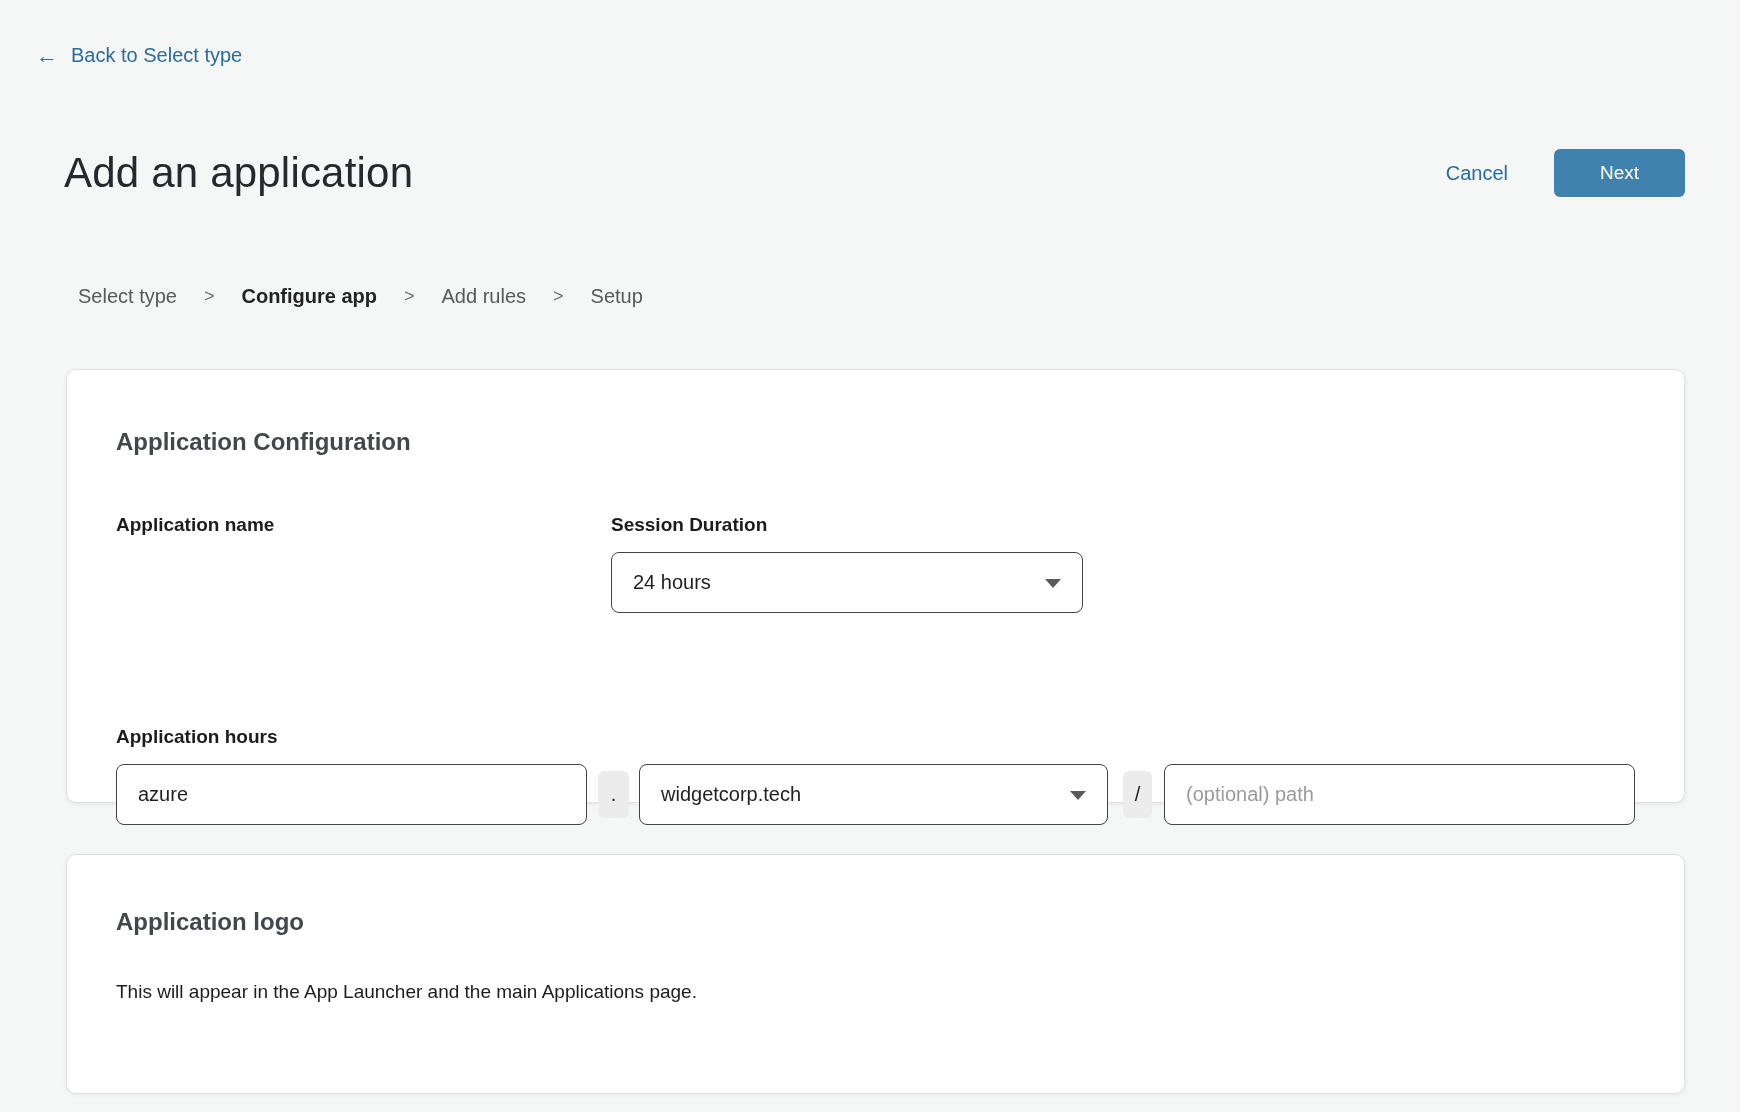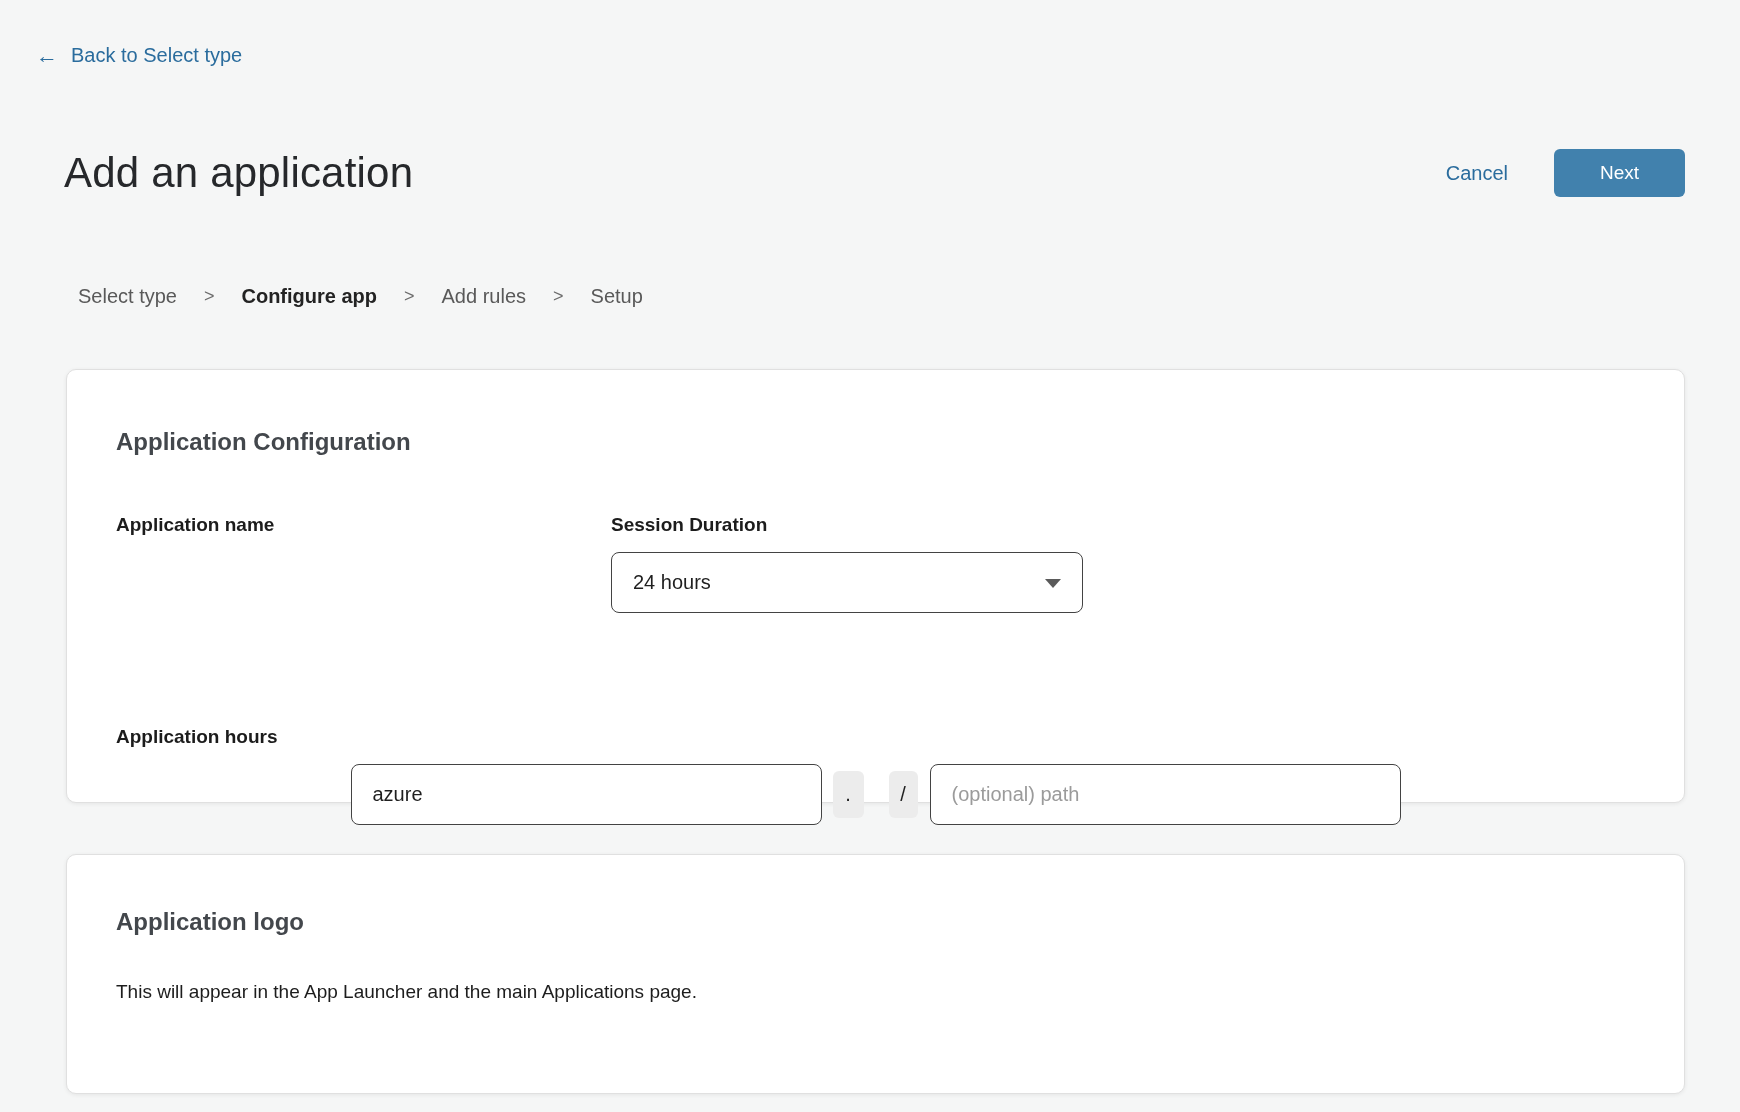--- a/index.html
+++ b/index.html
@@ -215,20 +215,24 @@
         <span>24 hours</span>
         <span class="caret"></span>
       </div>
     </div>
   </div>
 
   <div class="field-label domain-label">Application hours</div>
   <div class="domain-row">
     <input class="text-input w-sub" type="text" value="azure" style="">
     <span class="sep-badge badge-dot">.</span>
+    <div class="select-box w-domain">
+      <span>widgetcorp.tech</span>
+      <span class="caret"></span>
+    </div>
     <span class="sep-badge badge-slash">/</span>
     <input class="text-input w-path" type="text" placeholder="(optional) path" style="">
   </div>
 </div>
 
 <div class="card card-2">
   <h2 class="card-title">Application logo</h2>
   <div class="logo-desc">This will appear in the App Launcher and the main Applications page.</div>
 </div>
 

